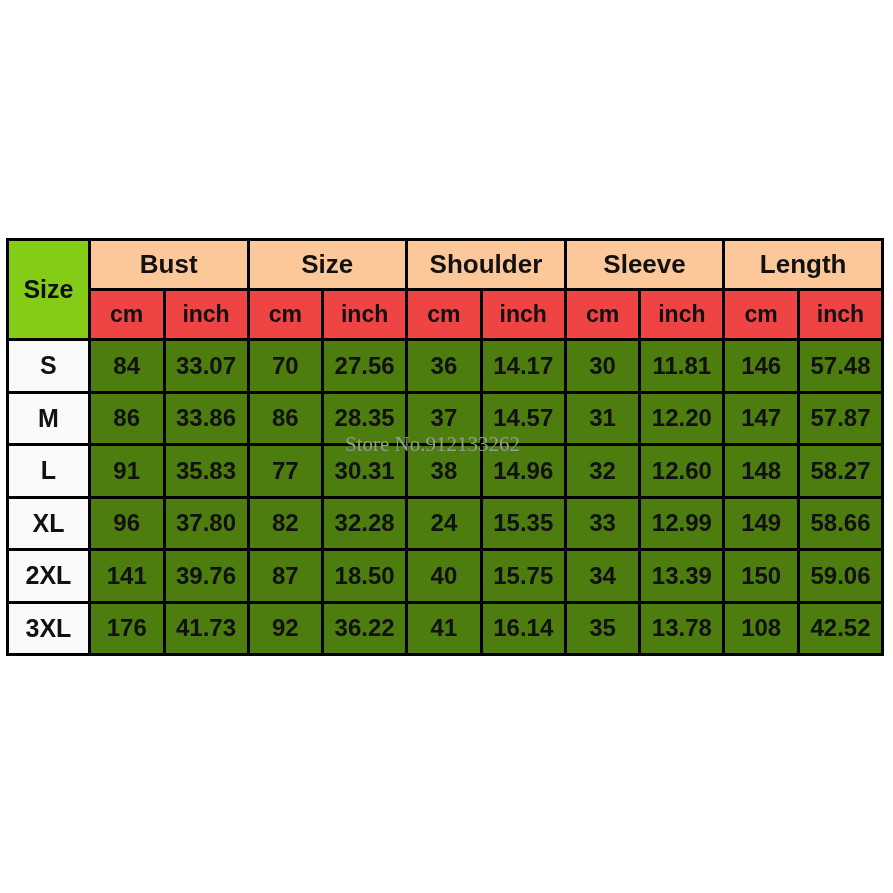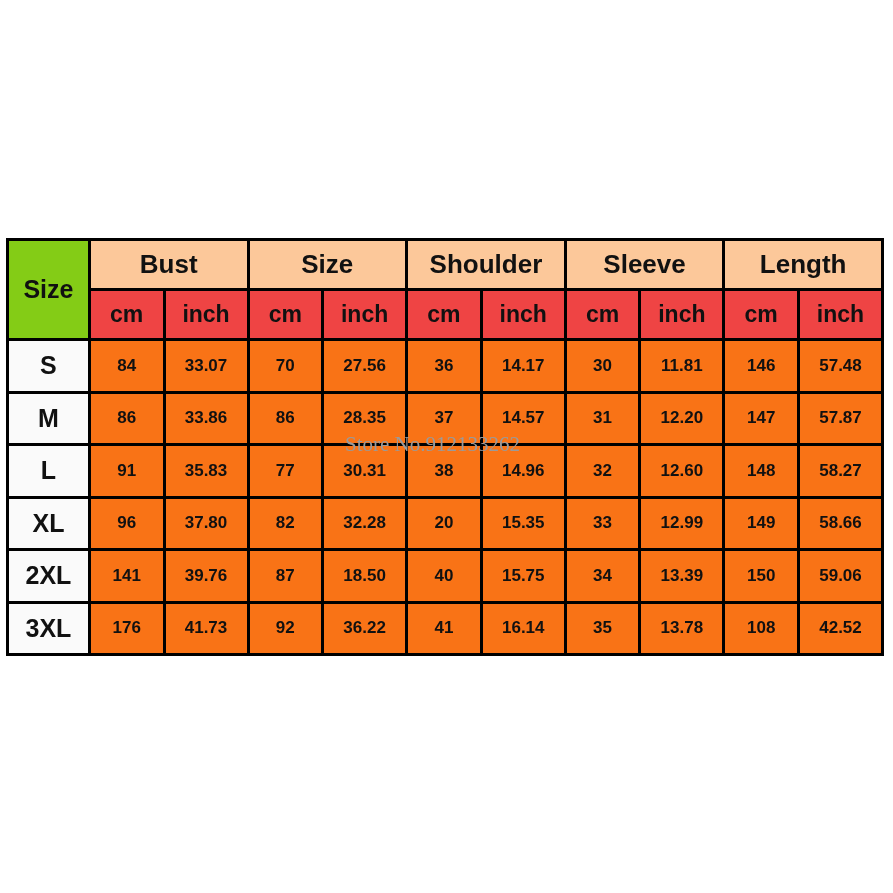--- a/index.html
+++ b/index.html
@@ -60,22 +60,22 @@
     background: #84cc16;
     font-size: 25px;
   }
 
   
   .sz-cell {
     font-size: 25px;
     background: #fafafa;
   }
   .num-cell {
-    font-size: 17px;
-    background: #f97316;
+    font-size: 24px;
+    background: #4d7c0f;
   }
   table.size-chart tbody tr {
     height: 52px;
   }
 
   
   col.c-size  { width: 79px; }
   col.c-cm    { width: 72px; }
   col.c-inch  { width: 81px; }
 
@@ -171,21 +171,21 @@
         <td class="num-cell">12.60</td>
         <td class="num-cell">148</td>
         <td class="num-cell">58.27</td>
       </tr>
       <tr>
         <td class="sz-cell">XL</td>
         <td class="num-cell">96</td>
         <td class="num-cell">37.80</td>
         <td class="num-cell">82</td>
         <td class="num-cell">32.28</td>
-        <td class="num-cell">20</td>
+        <td class="num-cell">24</td>
         <td class="num-cell">15.35</td>
         <td class="num-cell">33</td>
         <td class="num-cell">12.99</td>
         <td class="num-cell">149</td>
         <td class="num-cell">58.66</td>
       </tr>
       <tr>
         <td class="sz-cell">2XL</td>
         <td class="num-cell">141</td>
         <td class="num-cell">39.76</td>

